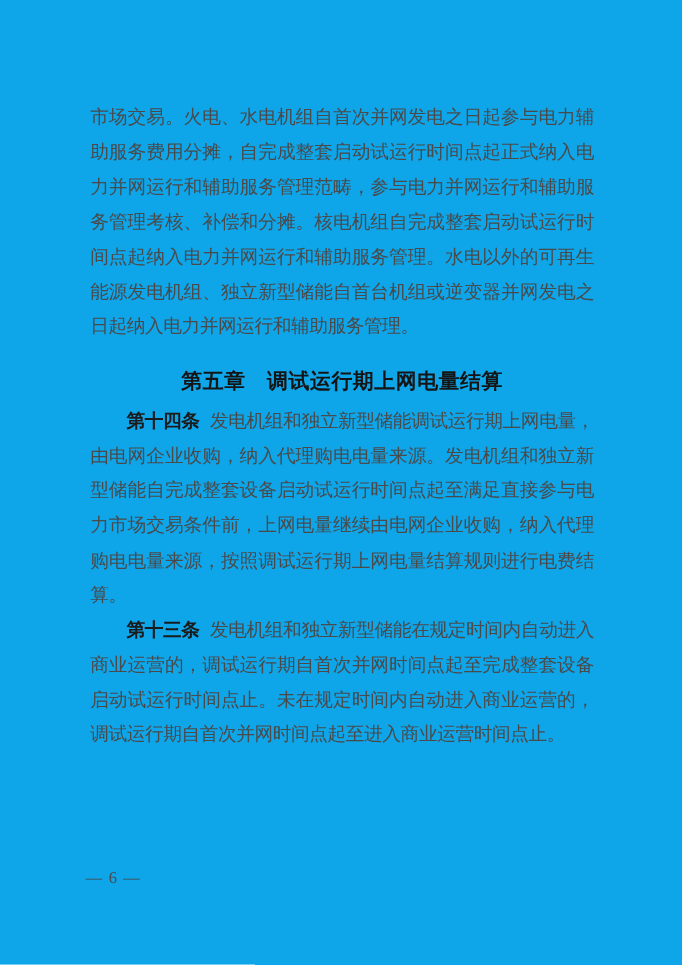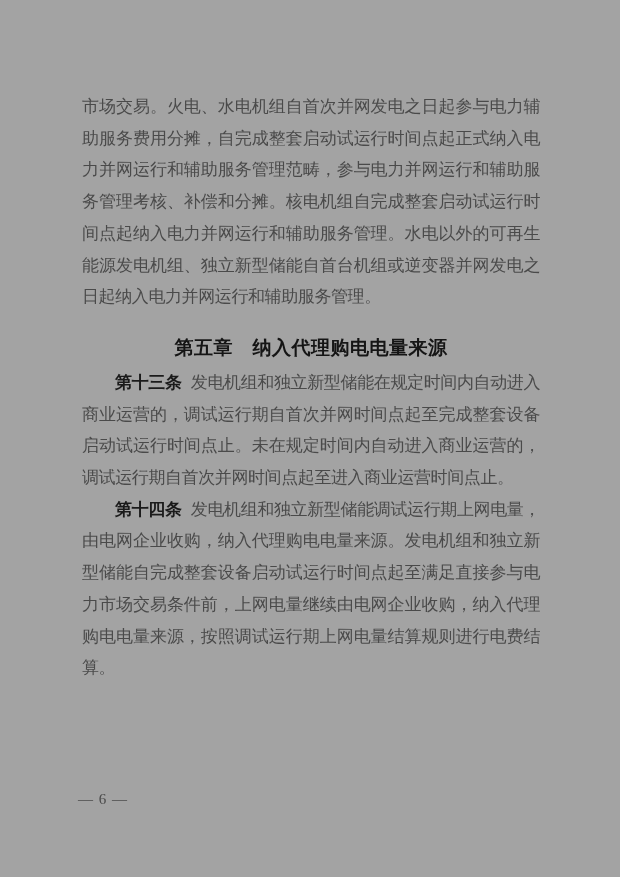--- a/index.html
+++ b/index.html
@@ -8,21 +8,21 @@
     padding: 0;
     width: 620px;
     height: 877px;
     background: #ffffff;
     font-family: "Liberation Serif", "DejaVu Serif", serif;
   }
   .page {
     position: relative;
     width: 620px;
     height: 877px;
-    background: #a3a3a3;
+    background: #0ea5e9;
     overflow: hidden;
   }
   .content {
     position: absolute;
     left: 82px;
     top: 91px;
     width: 458px;
     color: #4a4a4a;
     font-size: 17px;
     line-height: 31.7px;
@@ -61,25 +61,25 @@
   }
 </style>
 </head>
 <body>
 
 <div class="page">
   <div class="content">
 
     <p class="body-para">市场交易。火电、水电机组自首次并网发电之日起参与电力辅助服务费用分摊，自完成整套启动试运行时间点起正式纳入电力并网运行和辅助服务管理范畴，参与电力并网运行和辅助服务管理考核、补偿和分摊。核电机组自完成整套启动试运行时间点起纳入电力并网运行和辅助服务管理。水电以外的可再生能源发电机组、独立新型储能自首台机组或逆变器并网发电之日起纳入电力并网运行和辅助服务管理。</p>
 
-    <h2 class="chapter-heading">第五章　纳入代理购电电量来源</h2>
+    <h2 class="chapter-heading">第五章　调试运行期上网电量结算</h2>
+
+    <p class="body-para indent"><span class="article-lead">第十四条</span><span>发电机组和独立新型储能调试运行期上网电量，由电网企业收购，纳入代理购电电量来源。发电机组和独立新型储能自完成整套设备启动试运行时间点起至满足直接参与电力市场交易条件前，上网电量继续由电网企业收购，纳入代理购电电量来源，按照调试运行期上网电量结算规则进行电费结算。</span></p>
 
     <p class="body-para indent"><span class="article-lead">第十三条</span><span>发电机组和独立新型储能在规定时间内自动进入商业运营的，调试运行期自首次并网时间点起至完成整套设备启动试运行时间点止。未在规定时间内自动进入商业运营的，调试运行期自首次并网时间点起至进入商业运营时间点止。</span></p>
-
-    <p class="body-para indent"><span class="article-lead">第十四条</span><span>发电机组和独立新型储能调试运行期上网电量，由电网企业收购，纳入代理购电电量来源。发电机组和独立新型储能自完成整套设备启动试运行时间点起至满足直接参与电力市场交易条件前，上网电量继续由电网企业收购，纳入代理购电电量来源，按照调试运行期上网电量结算规则进行电费结算。</span></p>
 
 
   </div>
 
   <div class="footer">
     <span>— 6 —</span>
   </div>
 </div>
 
 </body></html>

